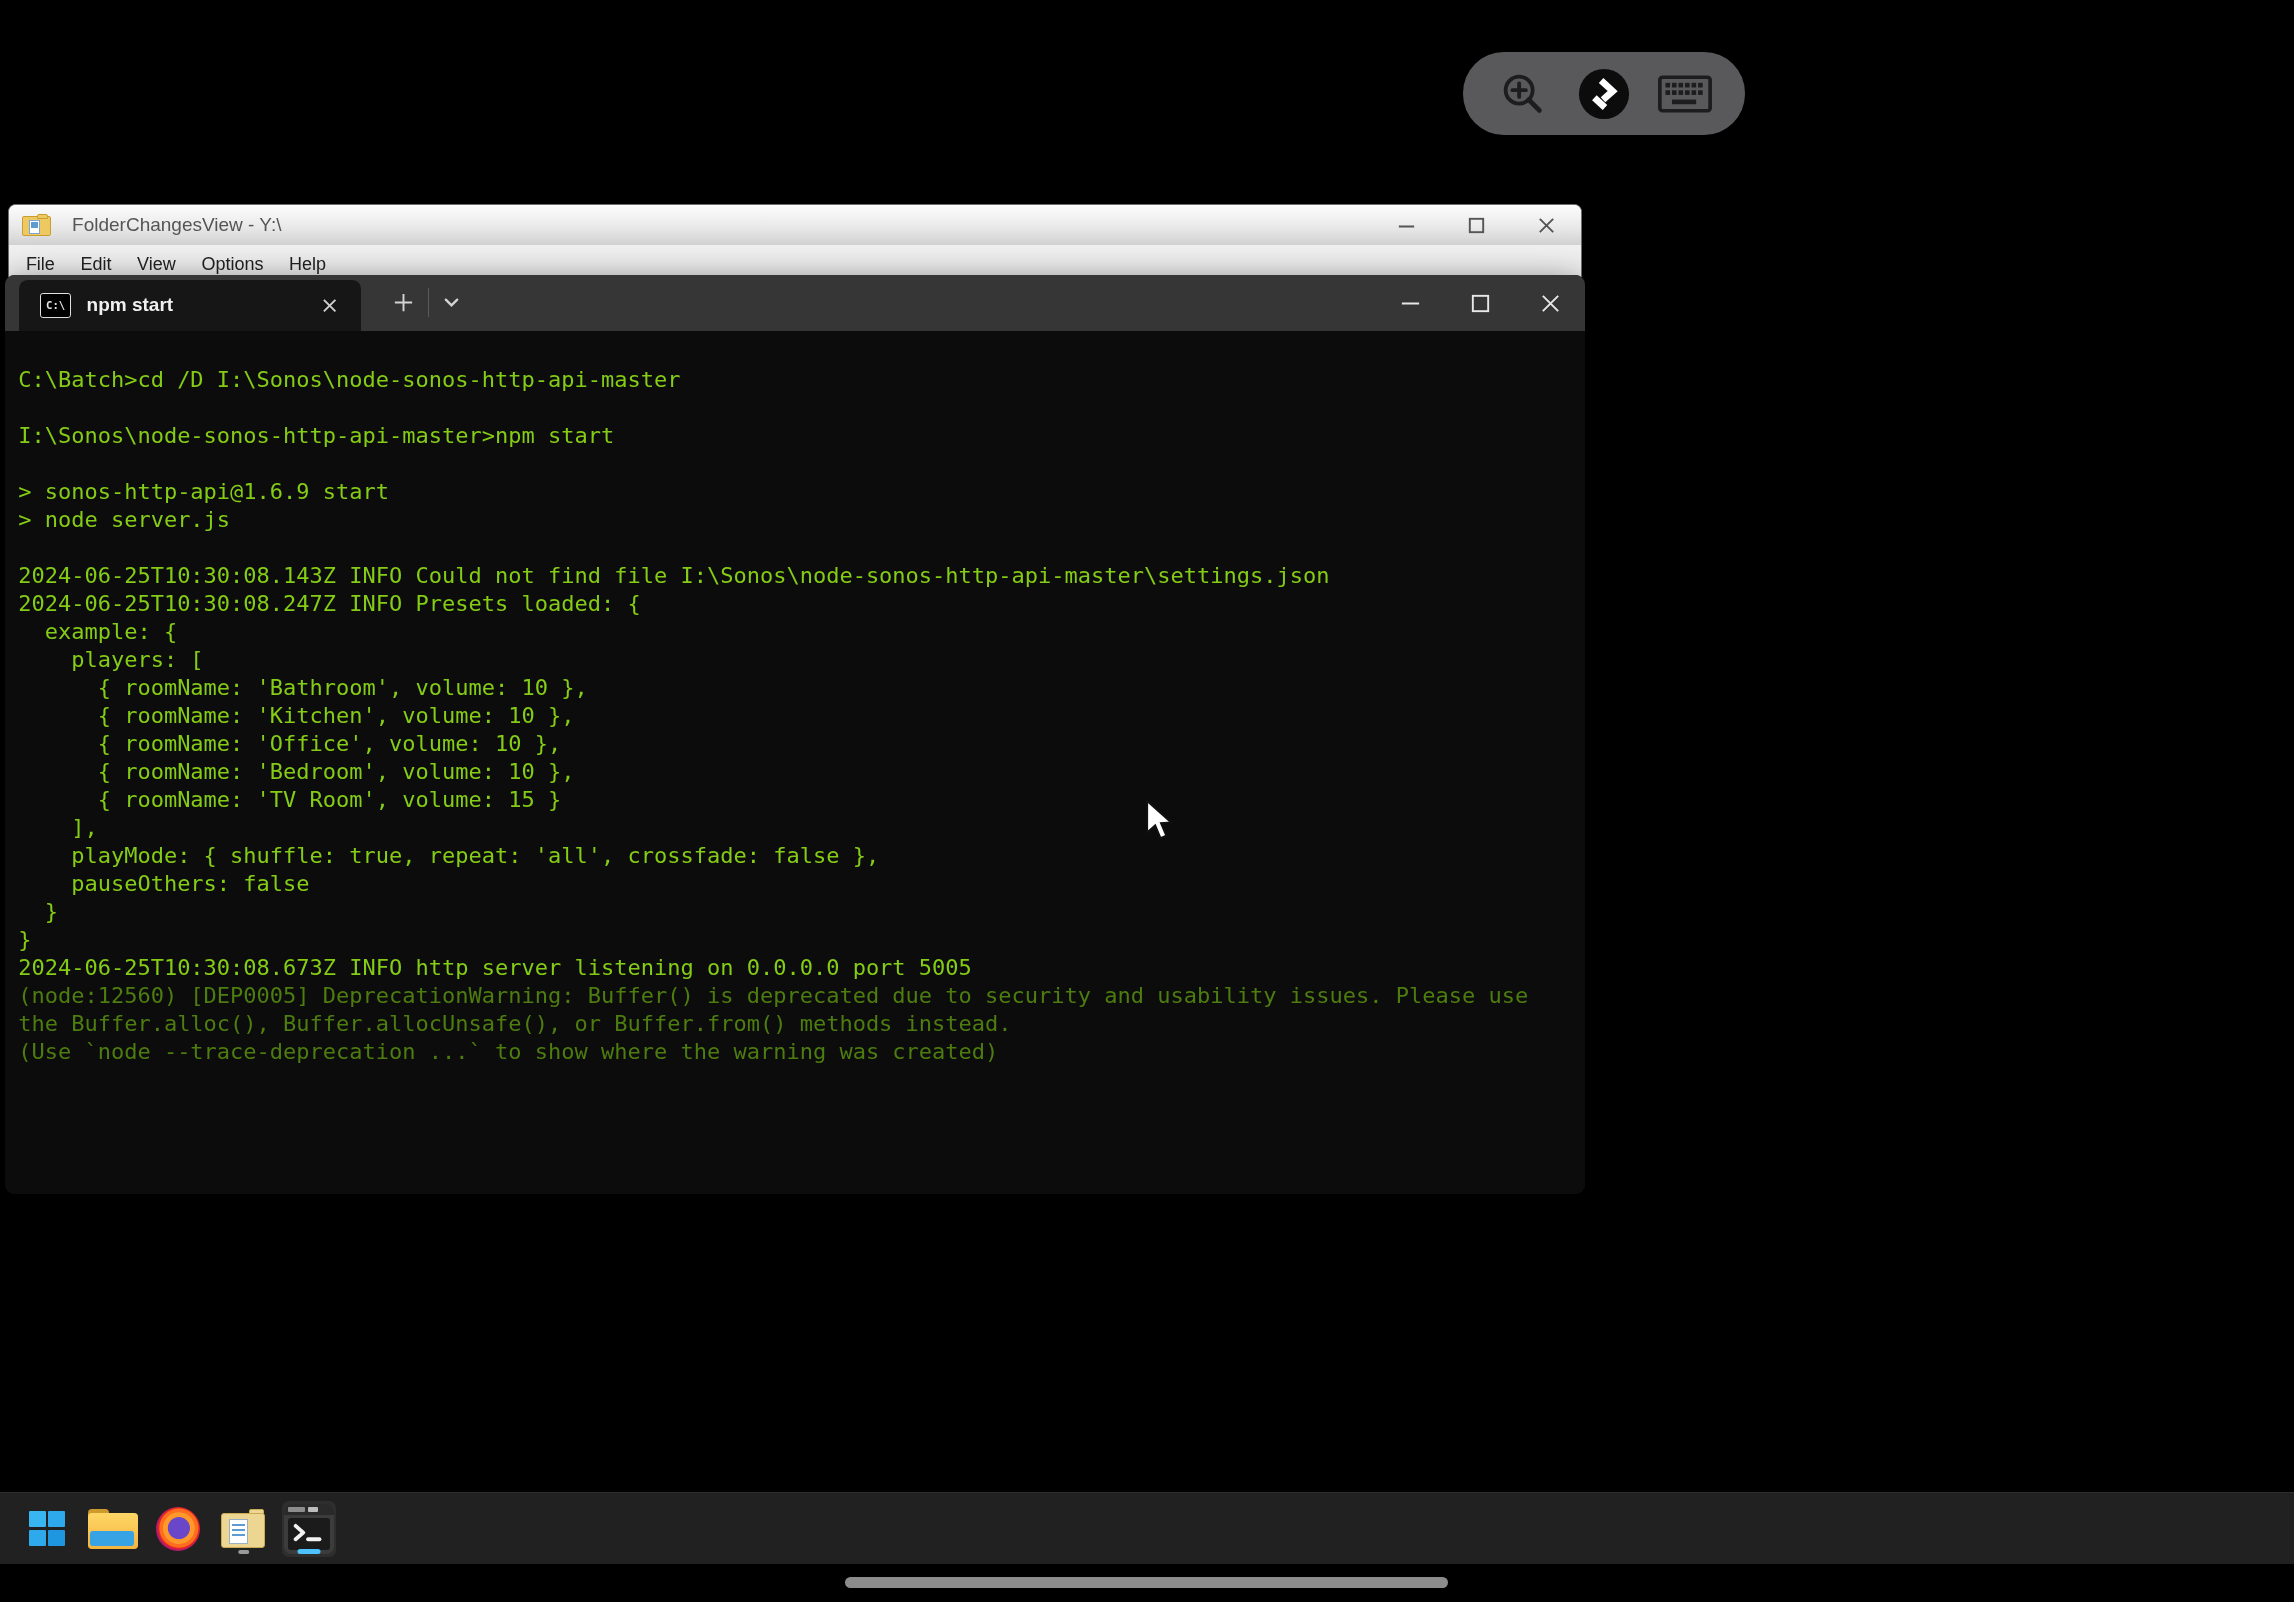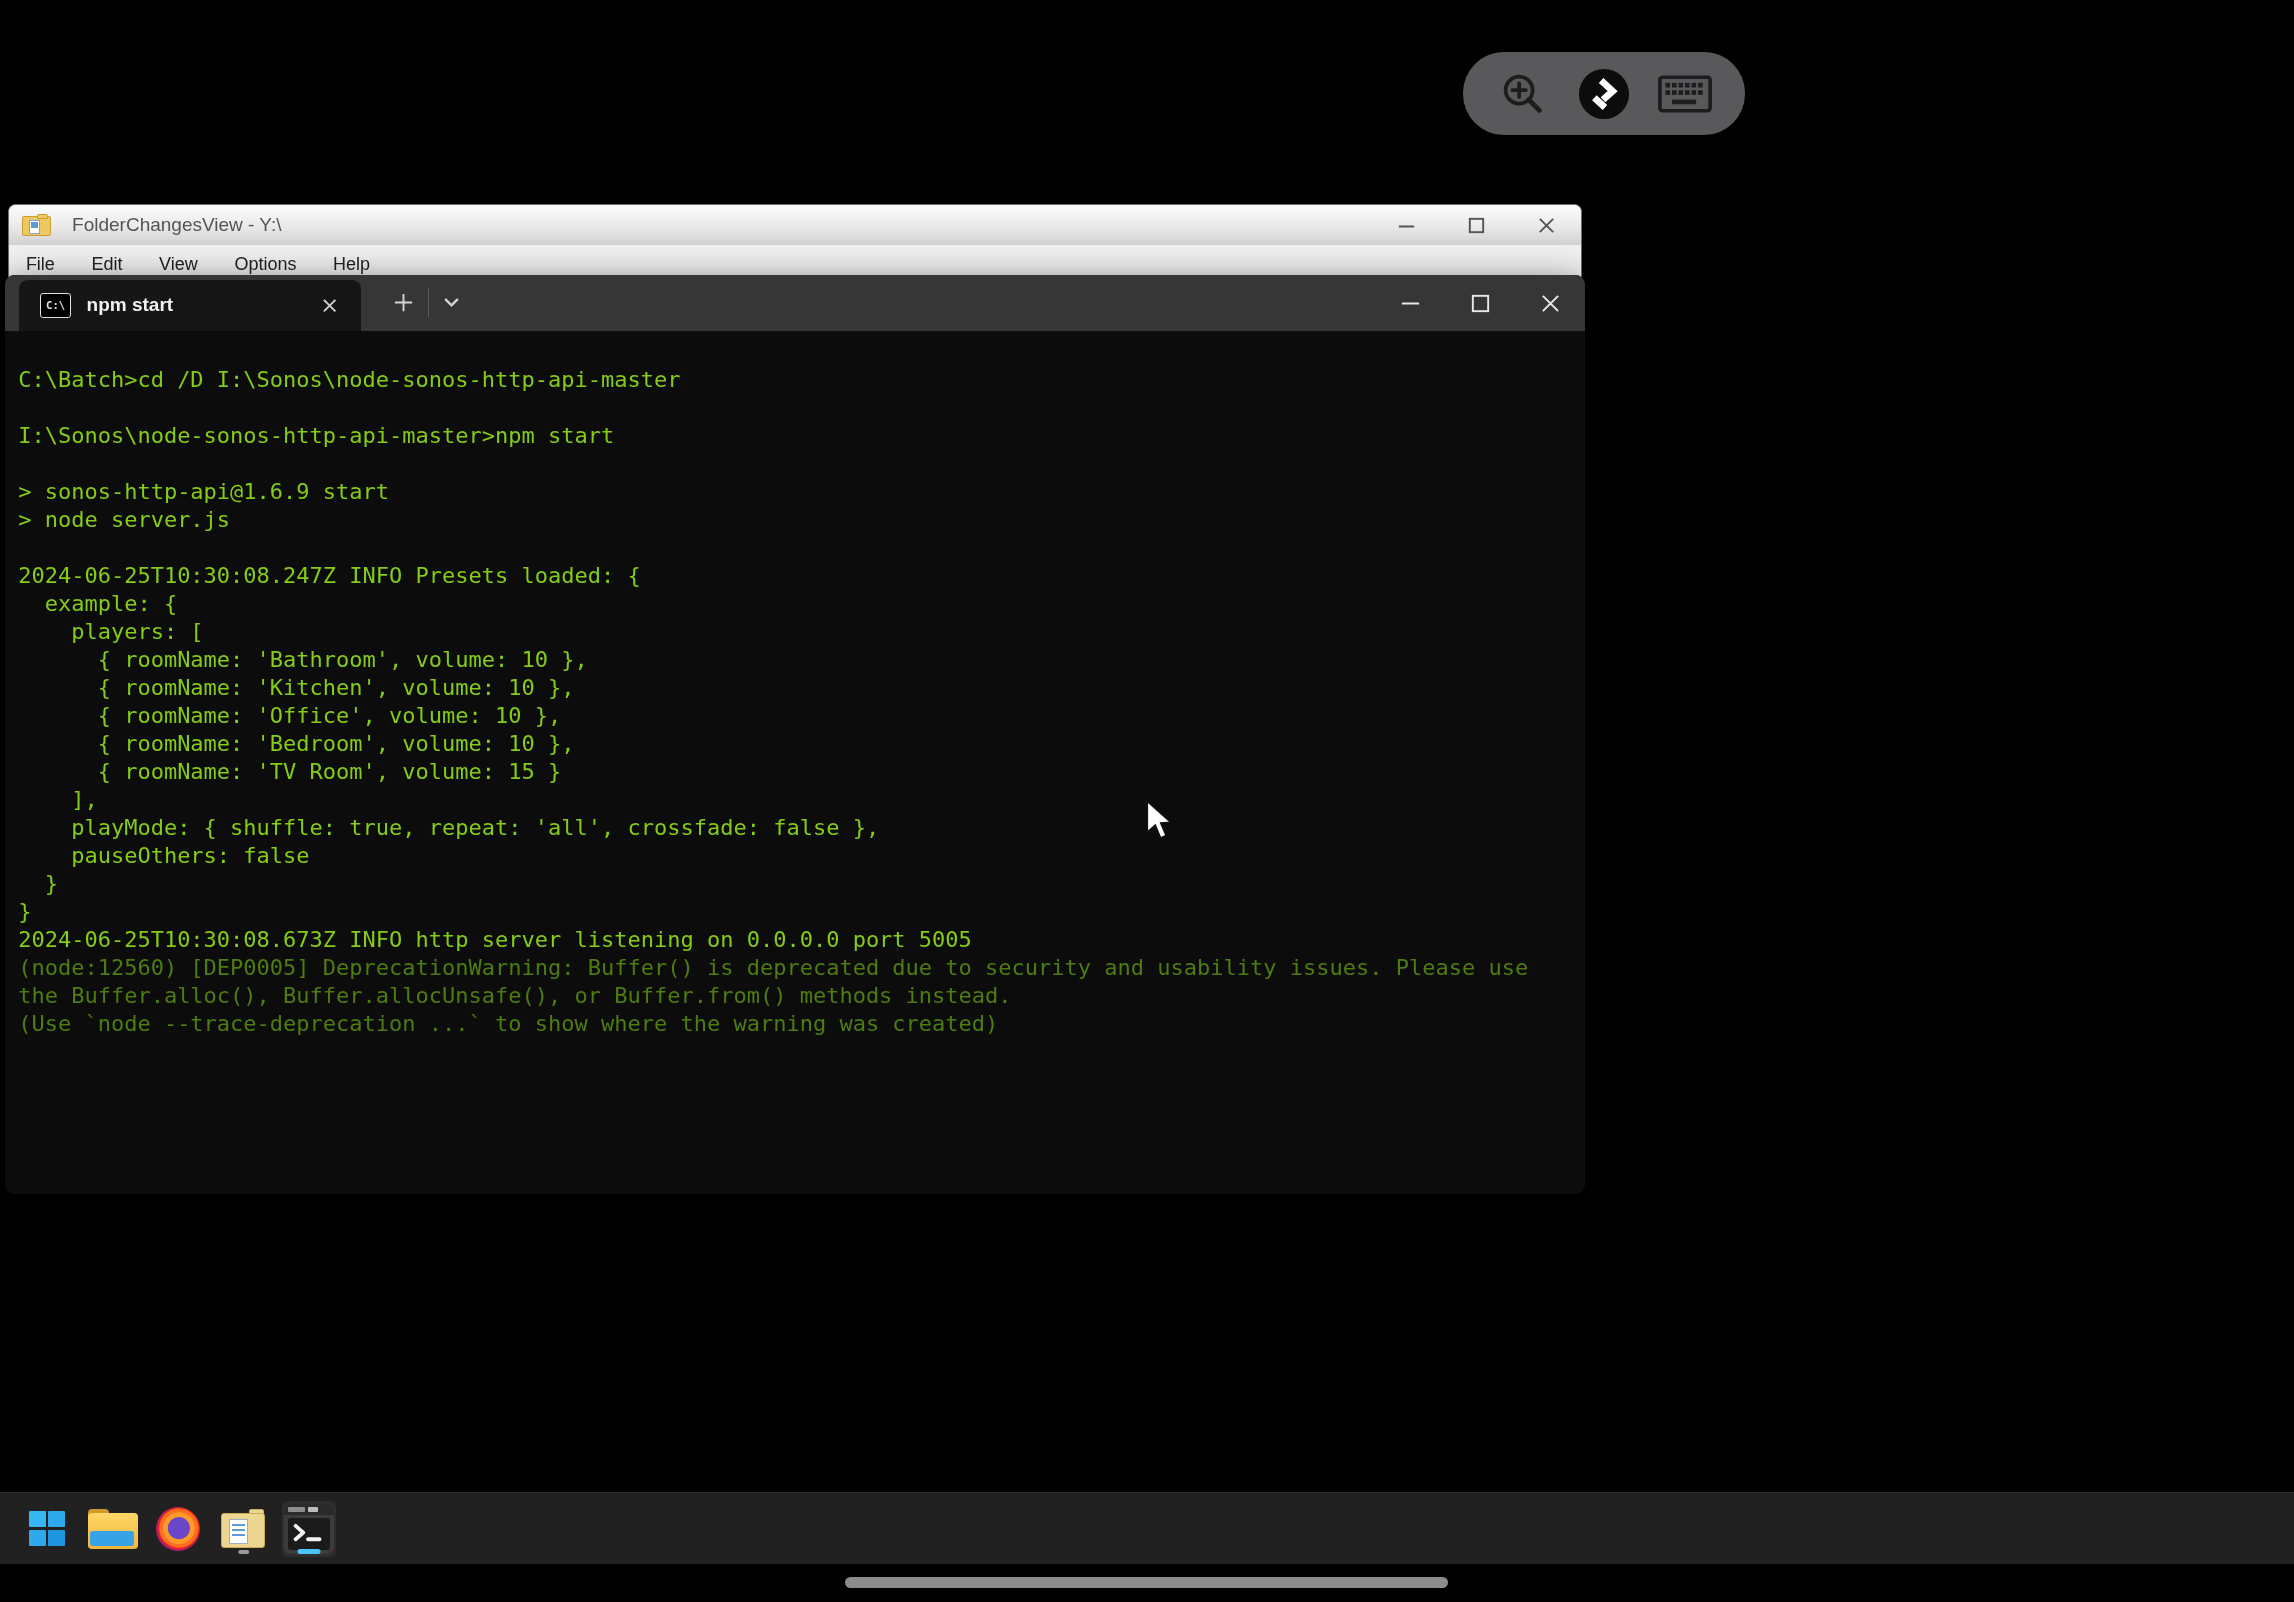--- a/index.html
+++ b/index.html
@@ -18,21 +18,21 @@
   .fcv-titlebar { position:relative; height:40px;
          background:linear-gradient(#fdfdfd, #e9e9e9 55%, #d2d2d2); display:flex; align-items:center; }
   .fcv-title { color:#555; font-size:19px; margin-left:21px; white-space:pre; }
   .fcv-appicon { margin-left:13.4px; position:relative; width:29px; height:23px; }
   .fcv-appicon .fback { position:absolute; left:0; top:2.9px; width:29px; height:20px; background:#eec961; border:1px solid #c99e2f; border-radius:1.9px; }
   .fcv-appicon .ftab  { position:absolute; left:15.4px; top:0; width:10.6px; height:5.8px; background:#eec961; border:1px solid #c99e2f; border-radius:1.9px 1.9px 0 0; }
   .fcv-appicon .fdoc  { position:absolute; left:6.7px; top:6.7px; width:11.5px; height:13.4px; background:#fff; border:1px solid #7aa7d8; }
   .fcv-appicon .fdot  { position:absolute; left:8.6px; top:8.6px; width:7.7px; height:5.8px; background:#5d9bd3; }
   .fcv-controls { position:absolute; right:15.4px; top:0; height:40px; display:flex; align-items:center; gap:33px; }
   .fcv-controls .wbtn { width:37px; height:31px; display:flex; align-items:center; justify-content:center; }
-  .fcv-menubar { height:38px; background:#f1f1f1; display:flex; align-items:center; padding-left:13.4px; gap:29px; }
+  .fcv-menubar { height:38px; background:#f1f1f1; display:flex; align-items:center; padding-left:13.4px; gap:18px; }
   .fcv-menu-item { font-size:18px; color:#222; padding:1.9px 3.8px; }
 
   
   .term { position:absolute; left:4.8px; top:275px; width:1580px; height:919px;
           border-radius:9.6px; overflow:hidden; background:#0c0c0c; box-shadow:0 9.6px 38px rgba(0,0,0,.6); }
   .term-tabbar { position:relative; height:56px; background:#363636; }
   .term-tab { position:absolute; left:14.4px; top:4.8px; width:342px; height:51px; background:#161616;
               border-radius:8.6px 8.6px 0 0; display:flex; align-items:center; }
   .cmdicon { margin-left:21px; width:31px; height:25px; border:1.9px solid #e0e0e0; border-radius:2.9px;
              background:#000; color:#e0e0e0; font-size:10.6px; font-weight:bold;
@@ -172,20 +172,21 @@
   </div>
   <div class="term-body">
 
   <div class="tline">C:\Batch&gt;cd /D I:\Sonos\node-sonos-http-api-master</div>
       <div class="tline"></div>
       <div class="tline">I:\Sonos\node-sonos-http-api-master&gt;npm start</div>
       <div class="tline"></div>
       <div class="tline">&gt; sonos-http-api@1.6.9 start</div>
       <div class="tline">&gt; node server.js</div>
       <div class="tline"></div>
+      <div class="tline">2024-06-25T10:30:08.143Z INFO Could not find file I:\Sonos\node-sonos-http-api-master\settings.json</div>
       <div class="tline">2024-06-25T10:30:08.247Z INFO Presets loaded: {</div>
       <div class="tline">  example: {</div>
       <div class="tline">    players: [</div>
       <div class="tline">      { roomName: 'Bathroom', volume: 10 },</div>
       <div class="tline">      { roomName: 'Kitchen', volume: 10 },</div>
       <div class="tline">      { roomName: 'Office', volume: 10 },</div>
       <div class="tline">      { roomName: 'Bedroom', volume: 10 },</div>
       <div class="tline">      { roomName: 'TV Room', volume: 15 }</div>
       <div class="tline">    ],</div>
       <div class="tline">    playMode: { shuffle: true, repeat: 'all', crossfade: false },</div>

